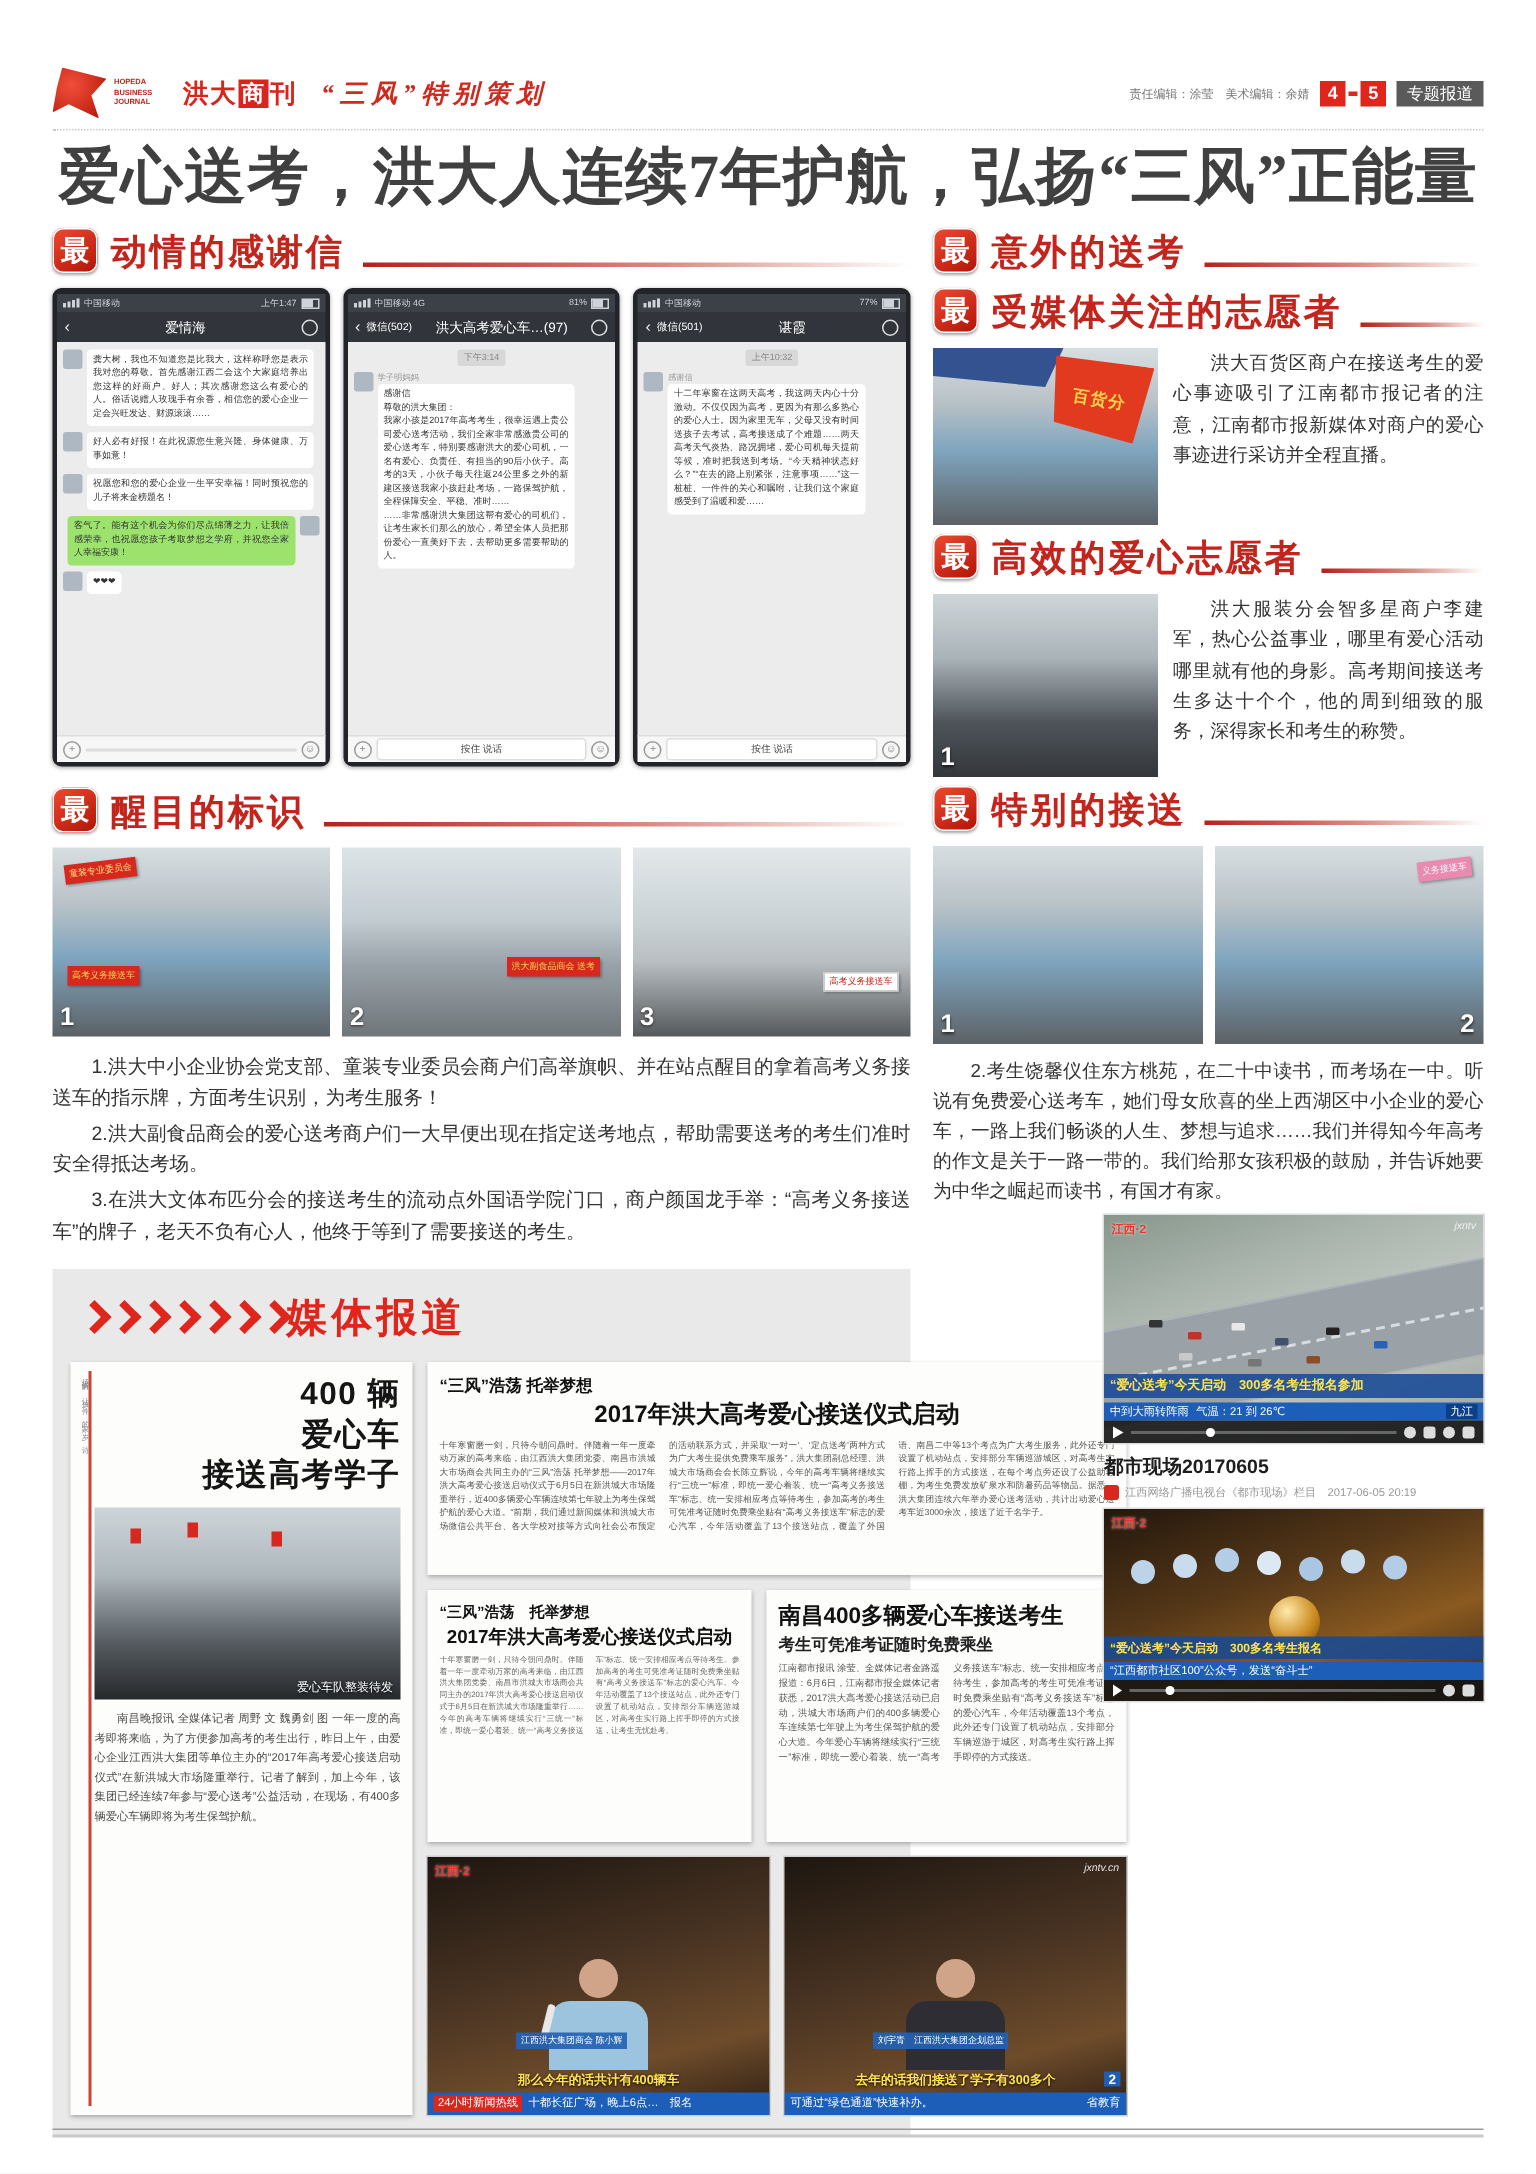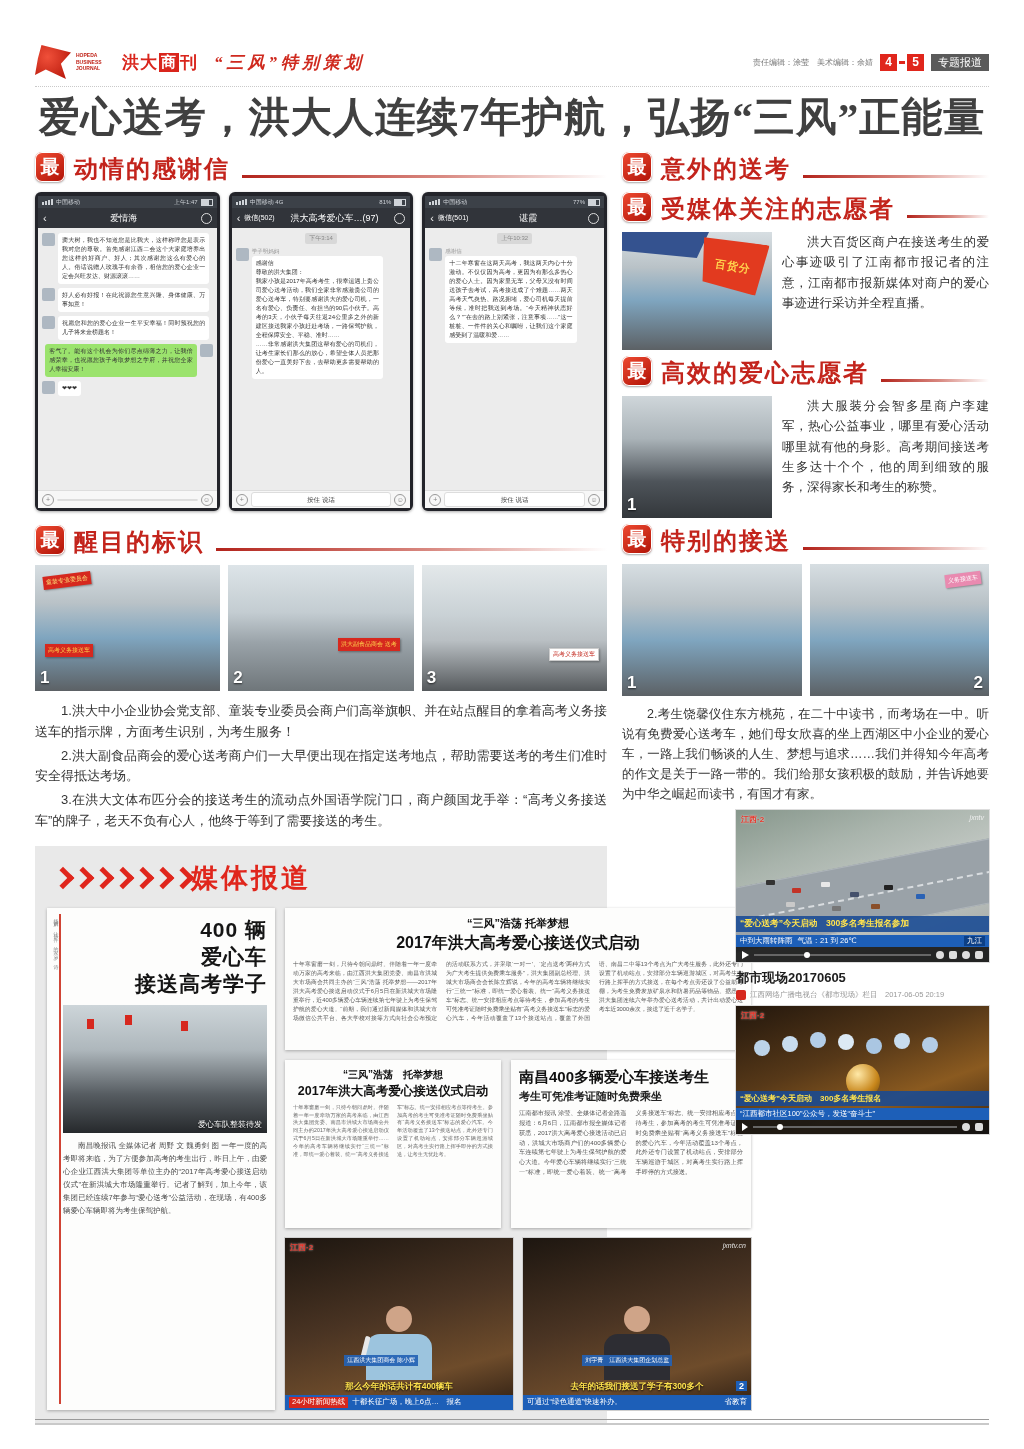--- a/index.html
+++ b/index.html
@@ -97,21 +97,21 @@
         font-size:5px;color:#888;writing-mode:vertical-rl;letter-spacing:2px;overflow:hidden;}
   .cah{text-align:right;font-weight:900;font-size:21px;line-height:1.3;color:#151515;letter-spacing:1px;}
   .caphoto{height:128px;margin:7px 0 6px;position:relative;flex:none;
            background:linear-gradient(180deg,#cdd5d9 0%,#aeb7bc 35%,#565c61 70%,#26292c 100%);}
   .caphoto .fl{position:absolute;width:7px;height:10px;background:#d6281e;top:14px;}
   .ccap{position:absolute;bottom:3px;right:5px;color:#fff;font-size:8px;text-shadow:0 1px 2px #000;}
   .cabody{flex:1;overflow:hidden;}
   .cabody p{margin:0 0 4px;font-size:7.5px;line-height:1.75;color:#4a4a4a;text-align:justify;text-indent:2em;}
   .r-stack{flex:1;display:flex;flex-direction:column;gap:10px;}
   .clipB{height:142px;overflow:hidden;}
-  .kicker{text-align:center;font-weight:bold;font-size:11px;color:#111;}
+  .kicker{text-align:left;font-weight:bold;font-size:11px;color:#111;}
   .bigh{text-align:center;font-weight:900;font-size:16px;color:#111;margin:2px 0 6px;}
   .newscols3{column-count:3;column-gap:9px;font-size:5.8px;line-height:1.55;color:#555;text-align:justify;
              height:92px;overflow:hidden;}
   .mrow2{display:flex;gap:10px;height:168px;}
   .clipC{width:216px;flex:none;overflow:hidden;}
   .clipC .kicker{font-size:10px;}
   .clipC .bigh{font-size:12.5px;margin:1px 0 4px;}
   .newscols2s{column-count:2;column-gap:8px;font-size:5.2px;line-height:1.5;color:#666;text-align:justify;
               height:112px;overflow:hidden;}
   .clipD{flex:1;overflow:hidden;}

